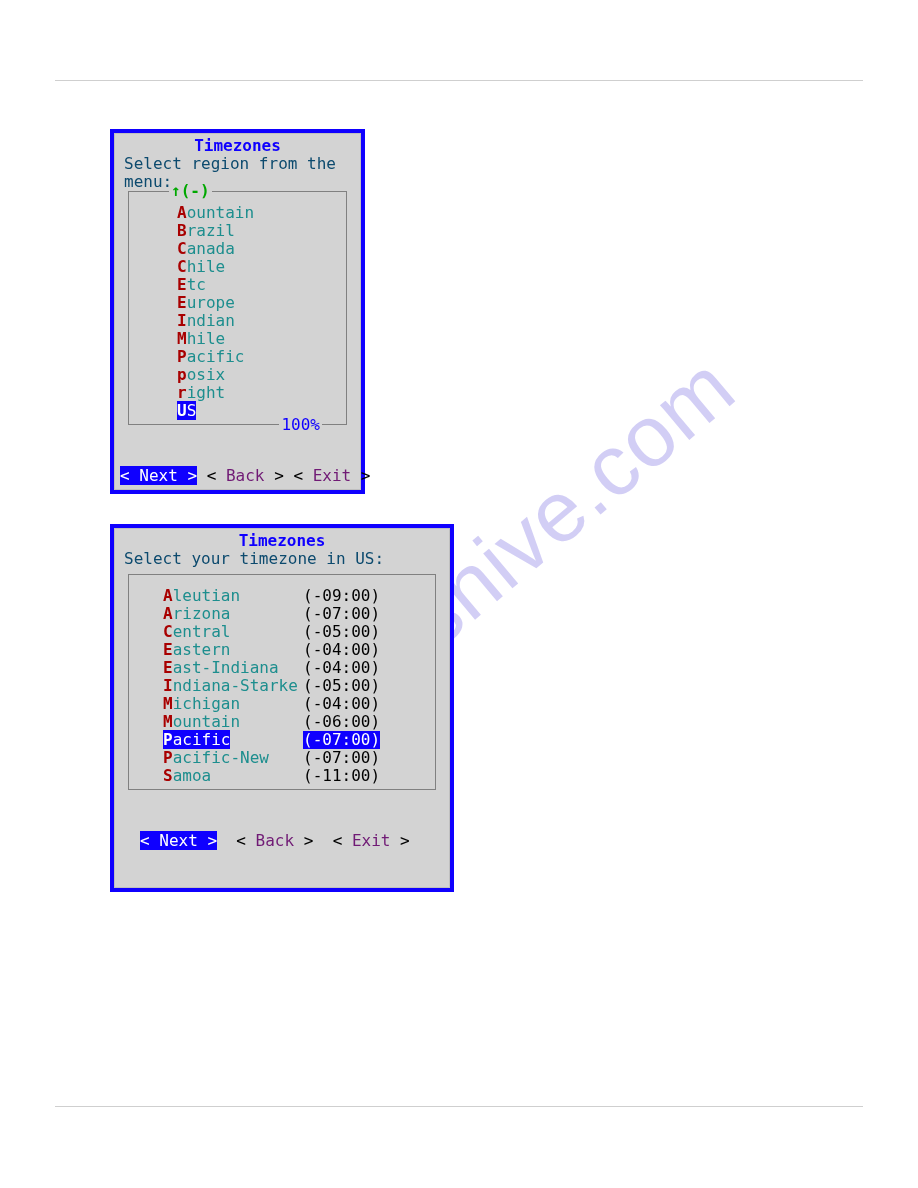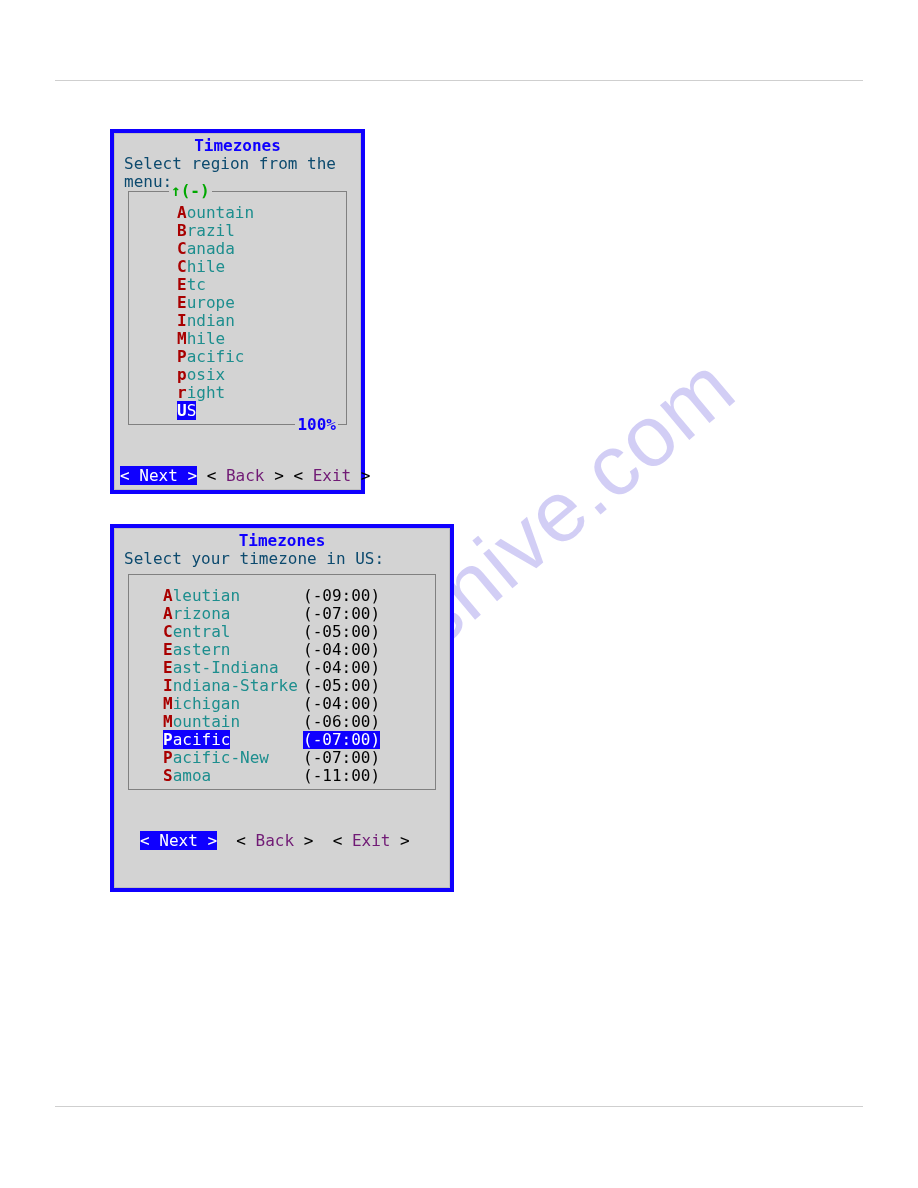--- a/index.html
+++ b/index.html
@@ -84,23 +84,23 @@
     top: -10px;
     left: 40px;
     color: #00a800;
     font-weight: bold;
     background: #d3d3d3;
     padding: 0 2px;
   }
   .percent {
     position: absolute;
     bottom: -10px;
-    right: 8px;
+    right: 24px;
     color: #0f00ff;
-    font-weight: bold;
+    font-weight: normal;
     background: #d3d3d3;
     padding: 0 2px;
   }
   .menu-list {
     padding: 2px 0 2px 48px;
   }
   .menu-row {
     white-space: pre;
   }
   .hotkey { color: #a80000; font-weight: bold; }

